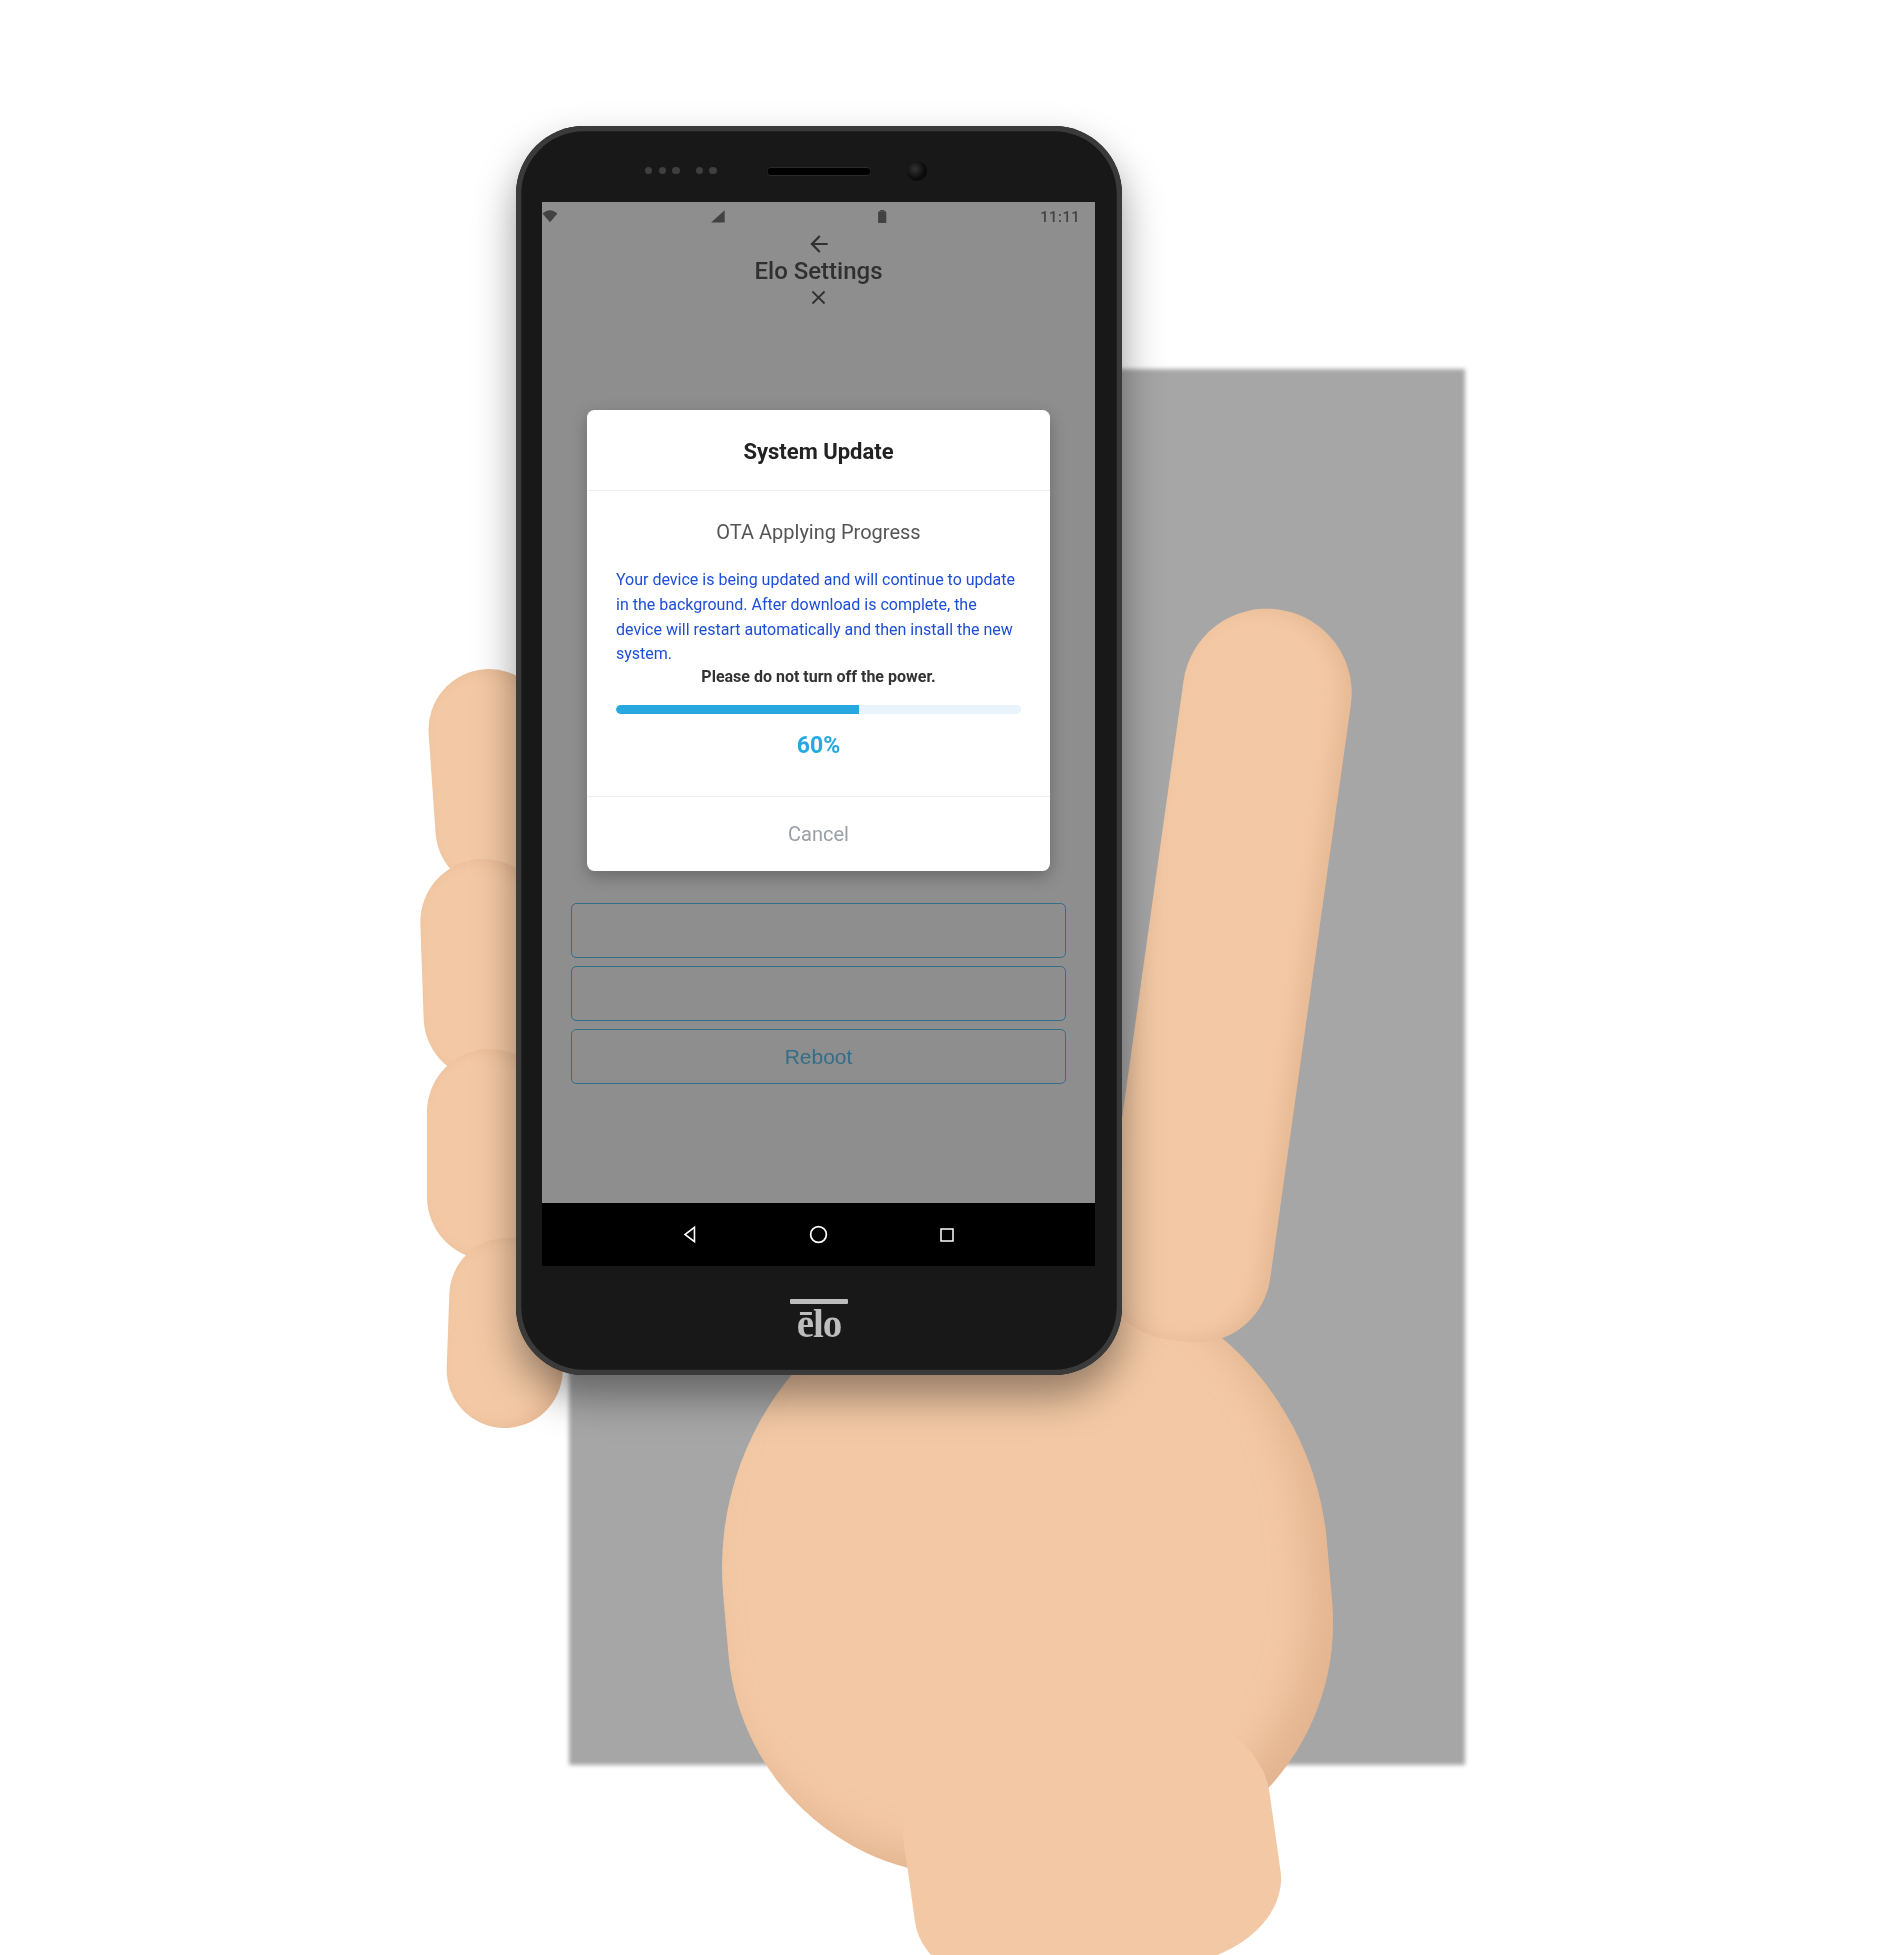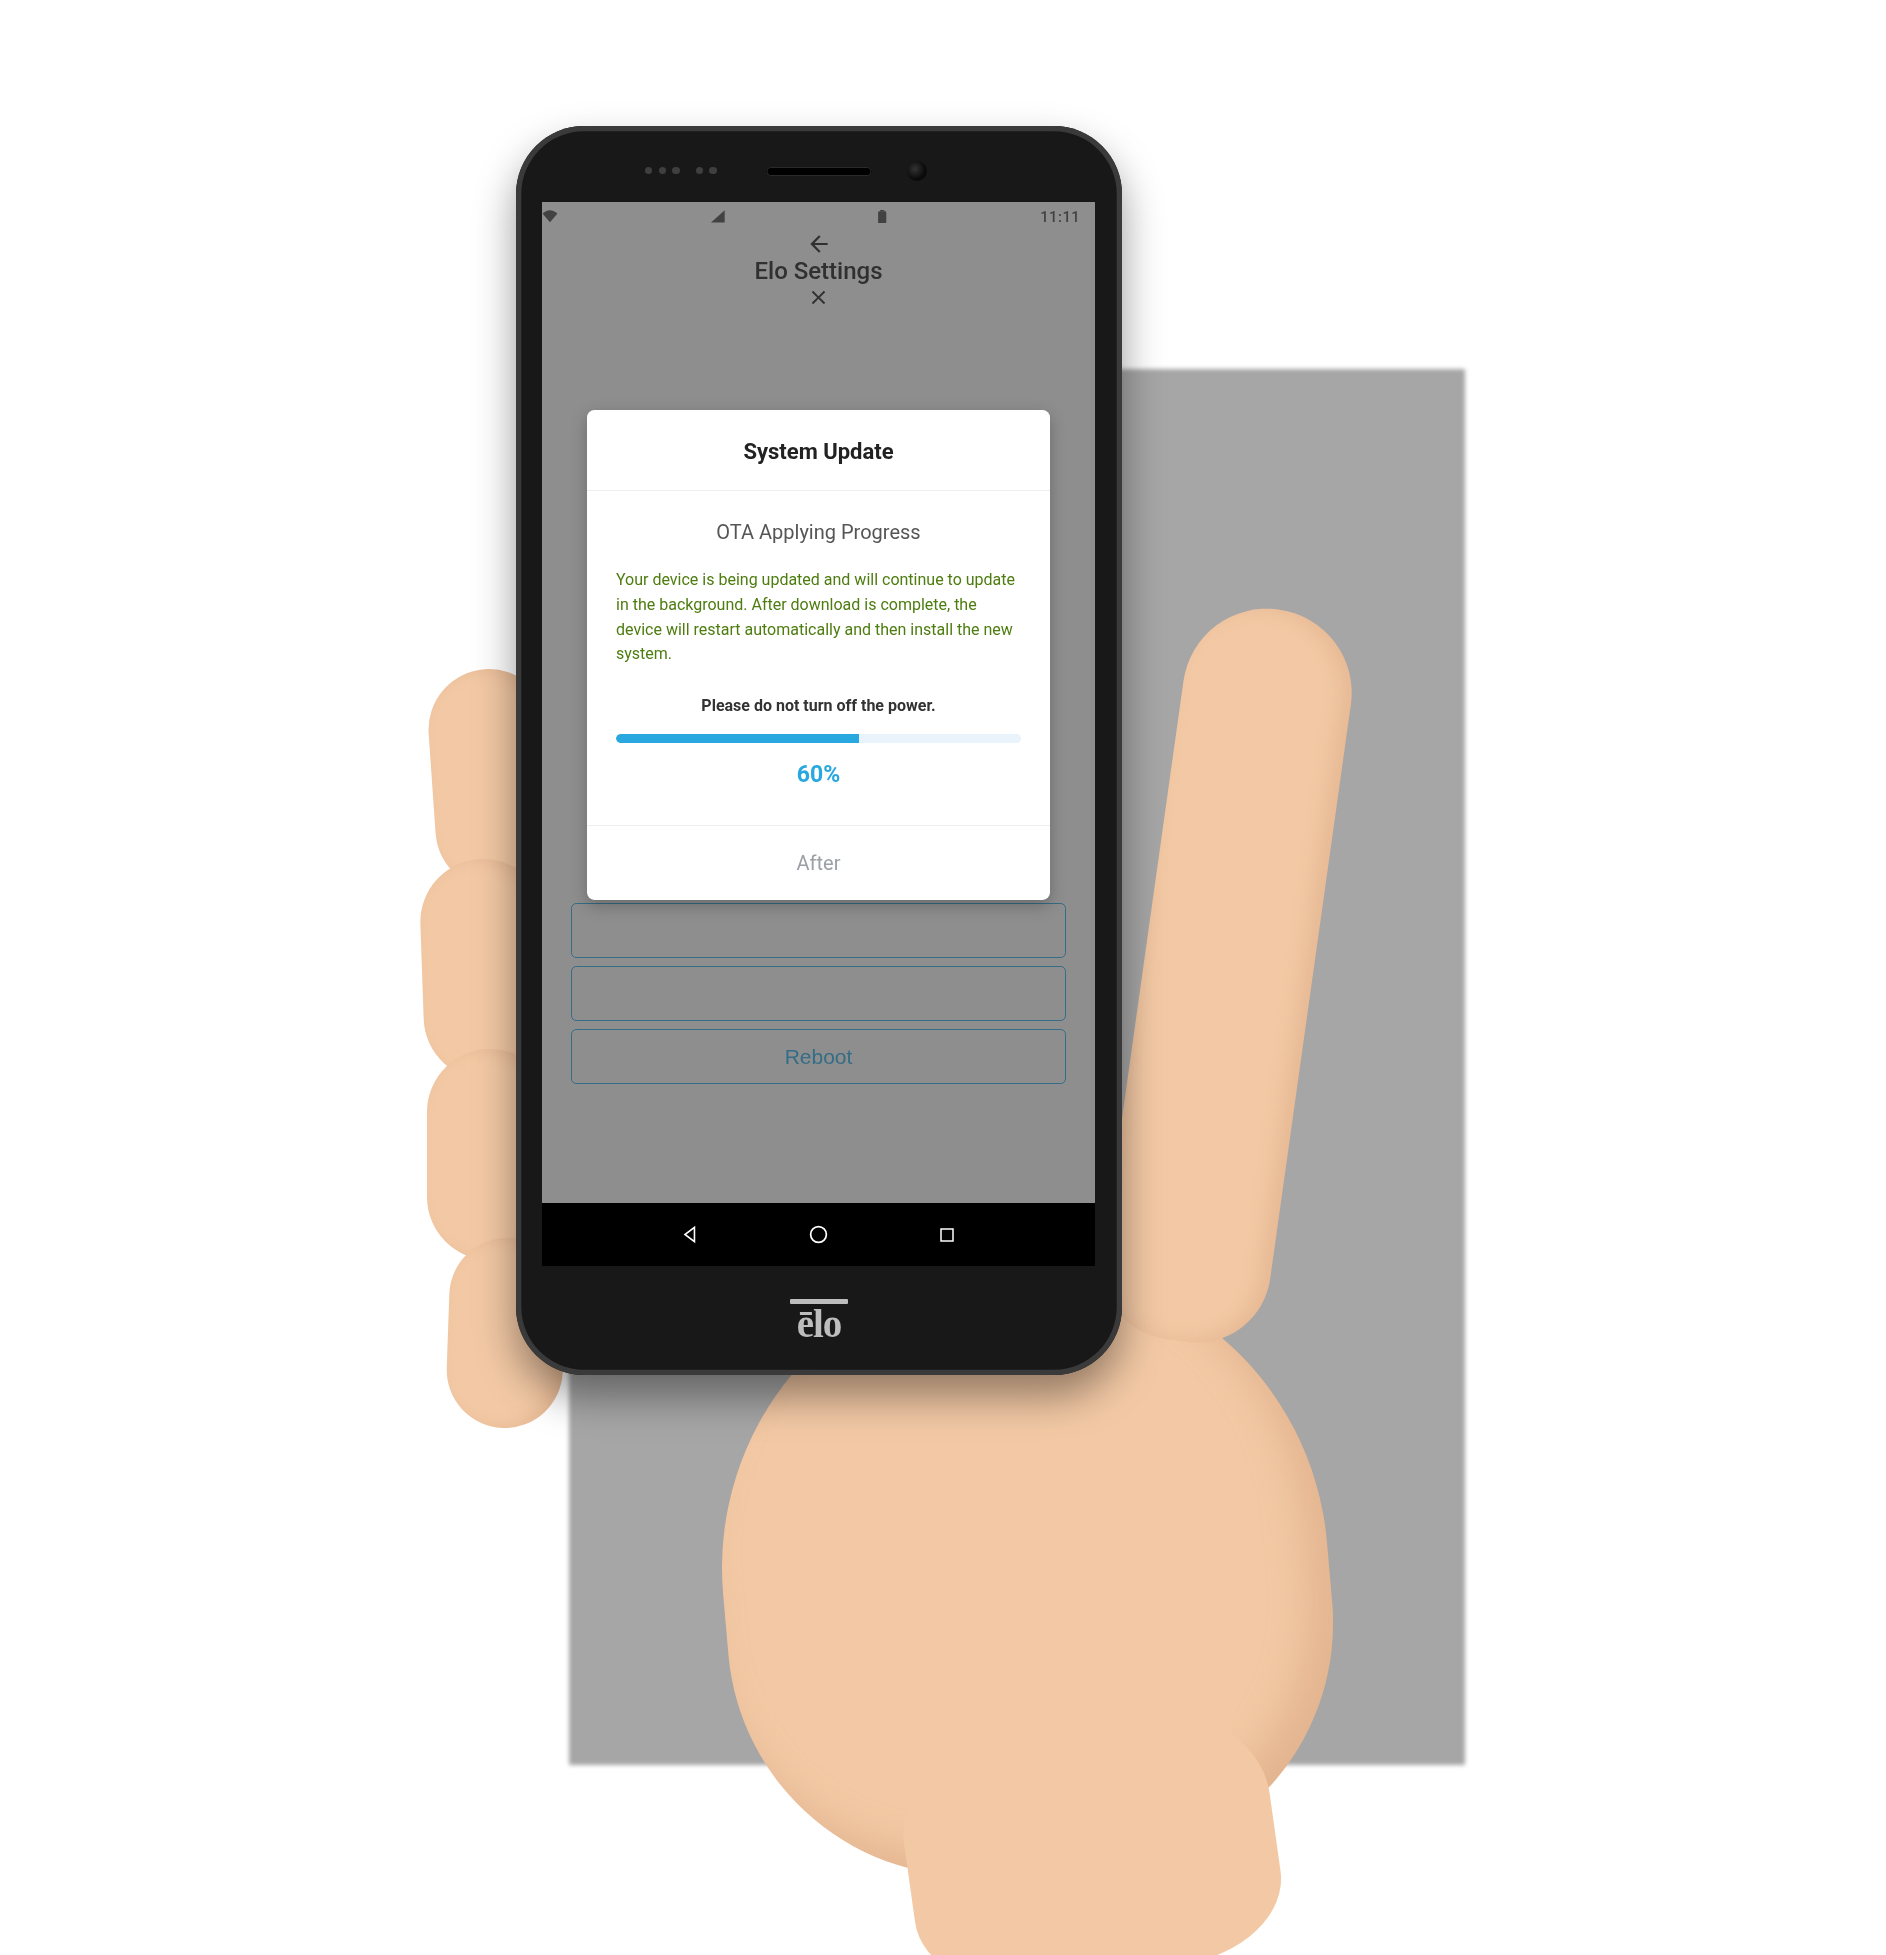--- a/index.html
+++ b/index.html
@@ -234,22 +234,21 @@
   }
   .dlg-subtitle {
     text-align: center;
     font-size: 20px;
     color: #555;
     margin-bottom: 24px;
   }
   .dlg-text {
     font-size: 16px;
     line-height: 1.55;
-    color: #4d7c0f;
-    margin-bottom: 29px;
+    color: #1d4ed8;
   }
   .dlg-warning {
     text-align: center;
     font-size: 16px;
     font-weight: 700;
     color: #333;
     margin-bottom: 18.4px;
   }
   .progress-track {
     height: 9.5px;
@@ -391,21 +390,21 @@
       <div class="dlg-title">System Update</div>
       <div class="dlg-body">
         <div class="dlg-subtitle">OTA Applying Progress</div>
         <div class="dlg-text">Your device is being updated and will continue to update in the background. After download is complete, the device will restart automatically and then install the new system.</div>
         <div class="dlg-warning">Please do not turn off the power.</div>
         <div class="progress-track">
           <div class="progress-fill" style="width:60%"></div>
         </div>
         <div class="progress-pct">60%</div>
       </div>
-      <div class="dlg-footer">After</div>
+      <div class="dlg-footer">Cancel</div>
     </div>
 
     <div class="navbar">
       <div class="nav-icon">
         <svg width="19" height="19" viewBox="0 0 24 24">
             <path d="M17 3v18L5 12 17 3z" fill="none" stroke="#fff" stroke-width="2"></path>
           </svg>
       </div>
       <div class="nav-icon">
         <svg width="21" height="21" viewBox="0 0 24 24">

